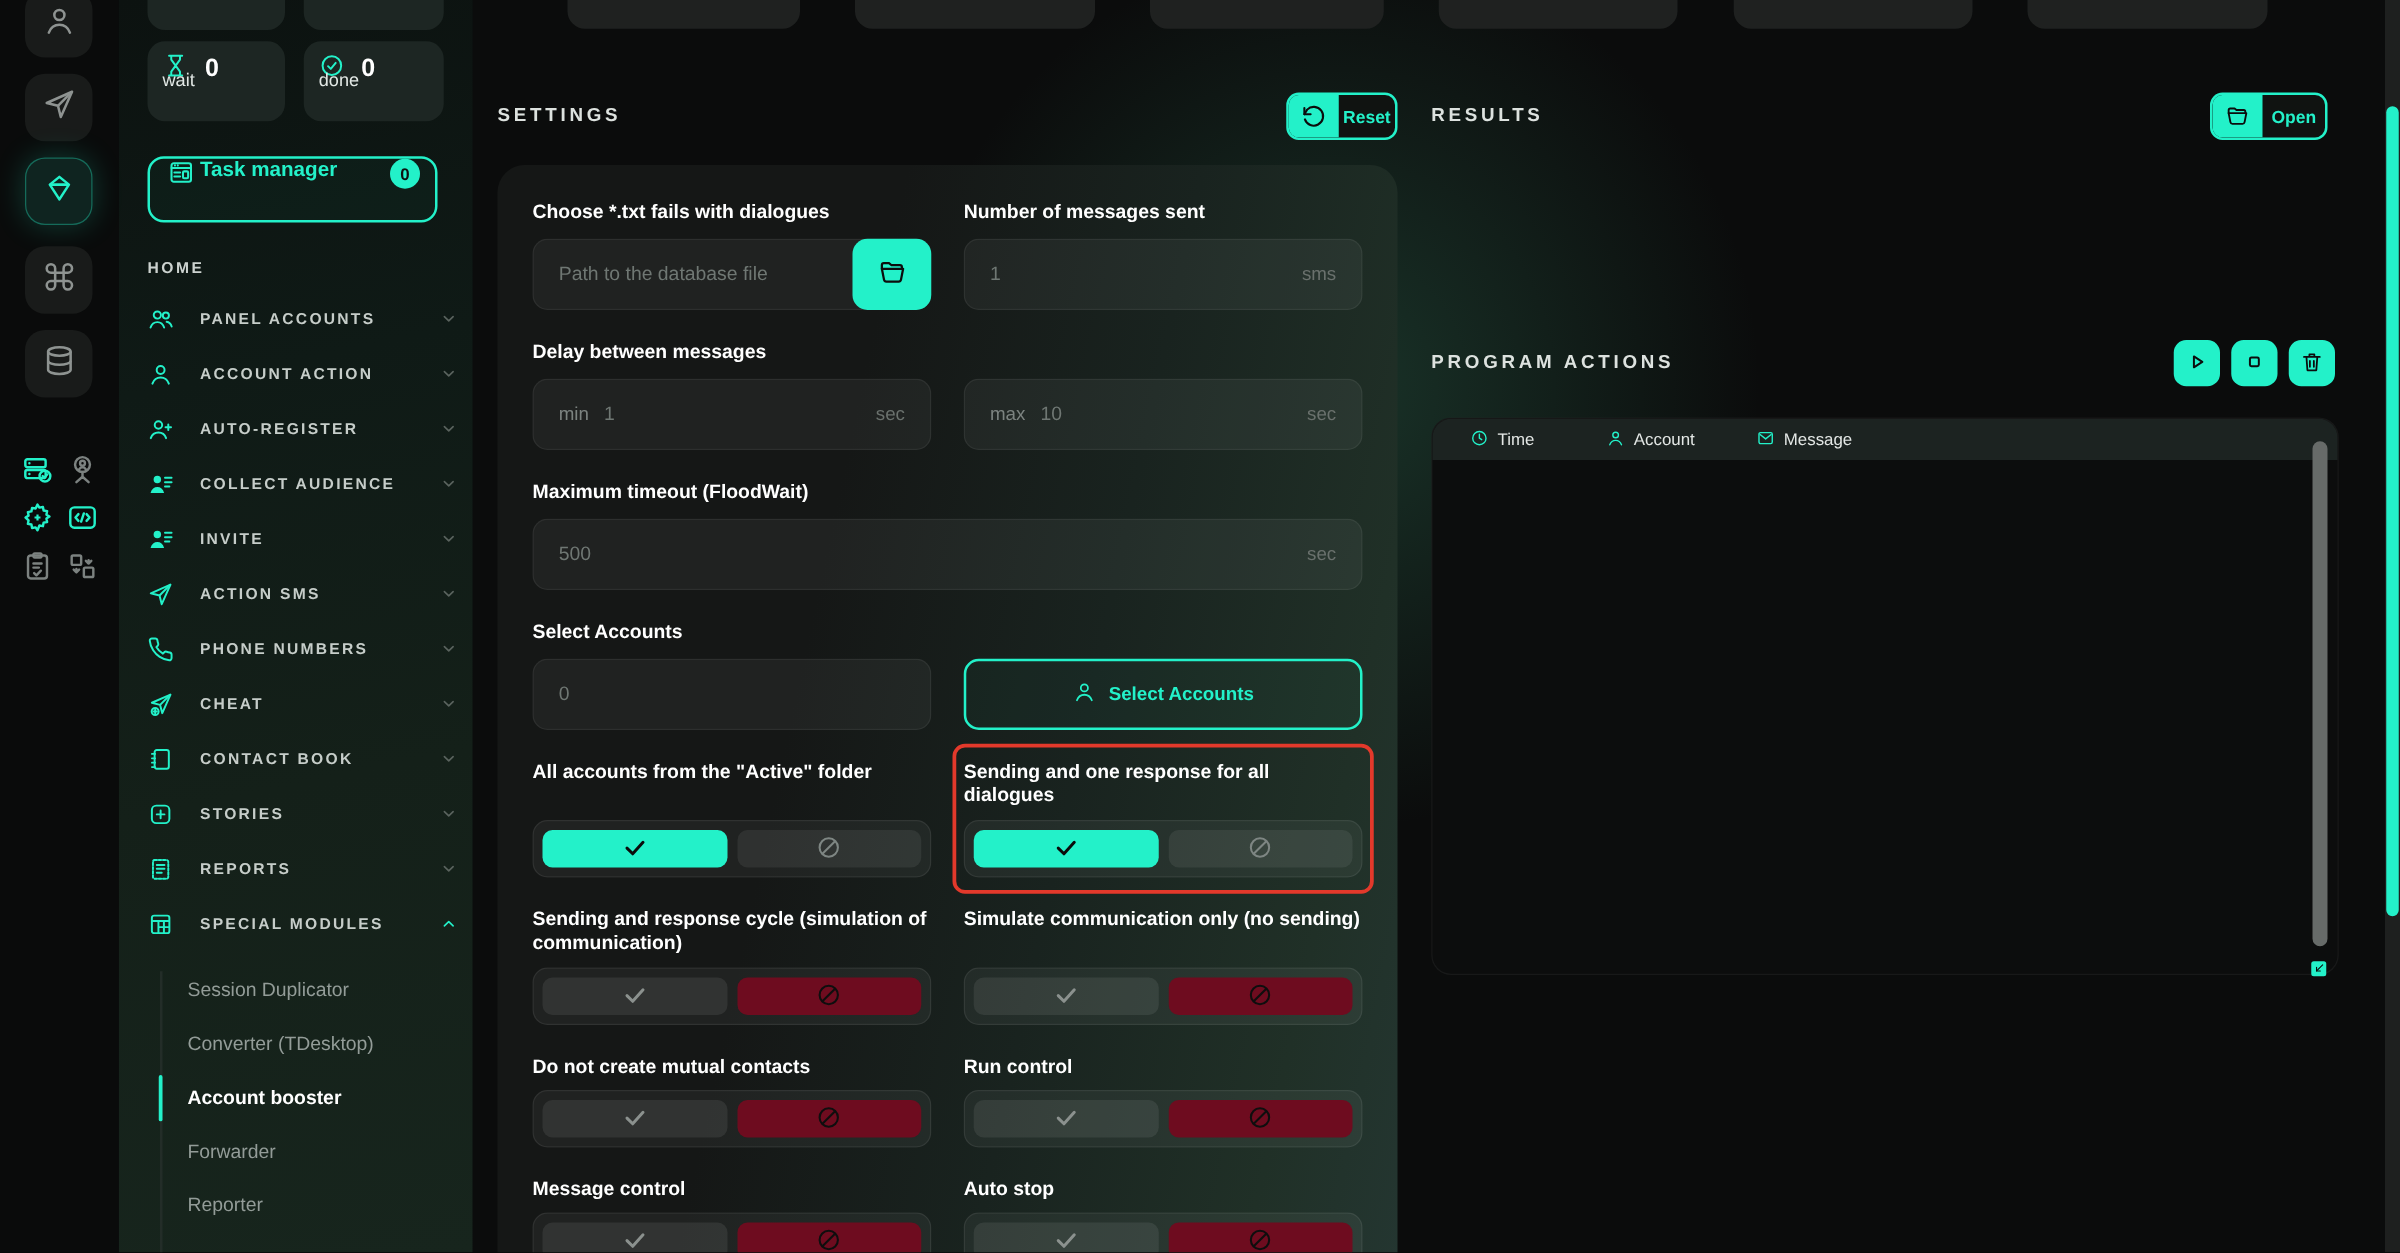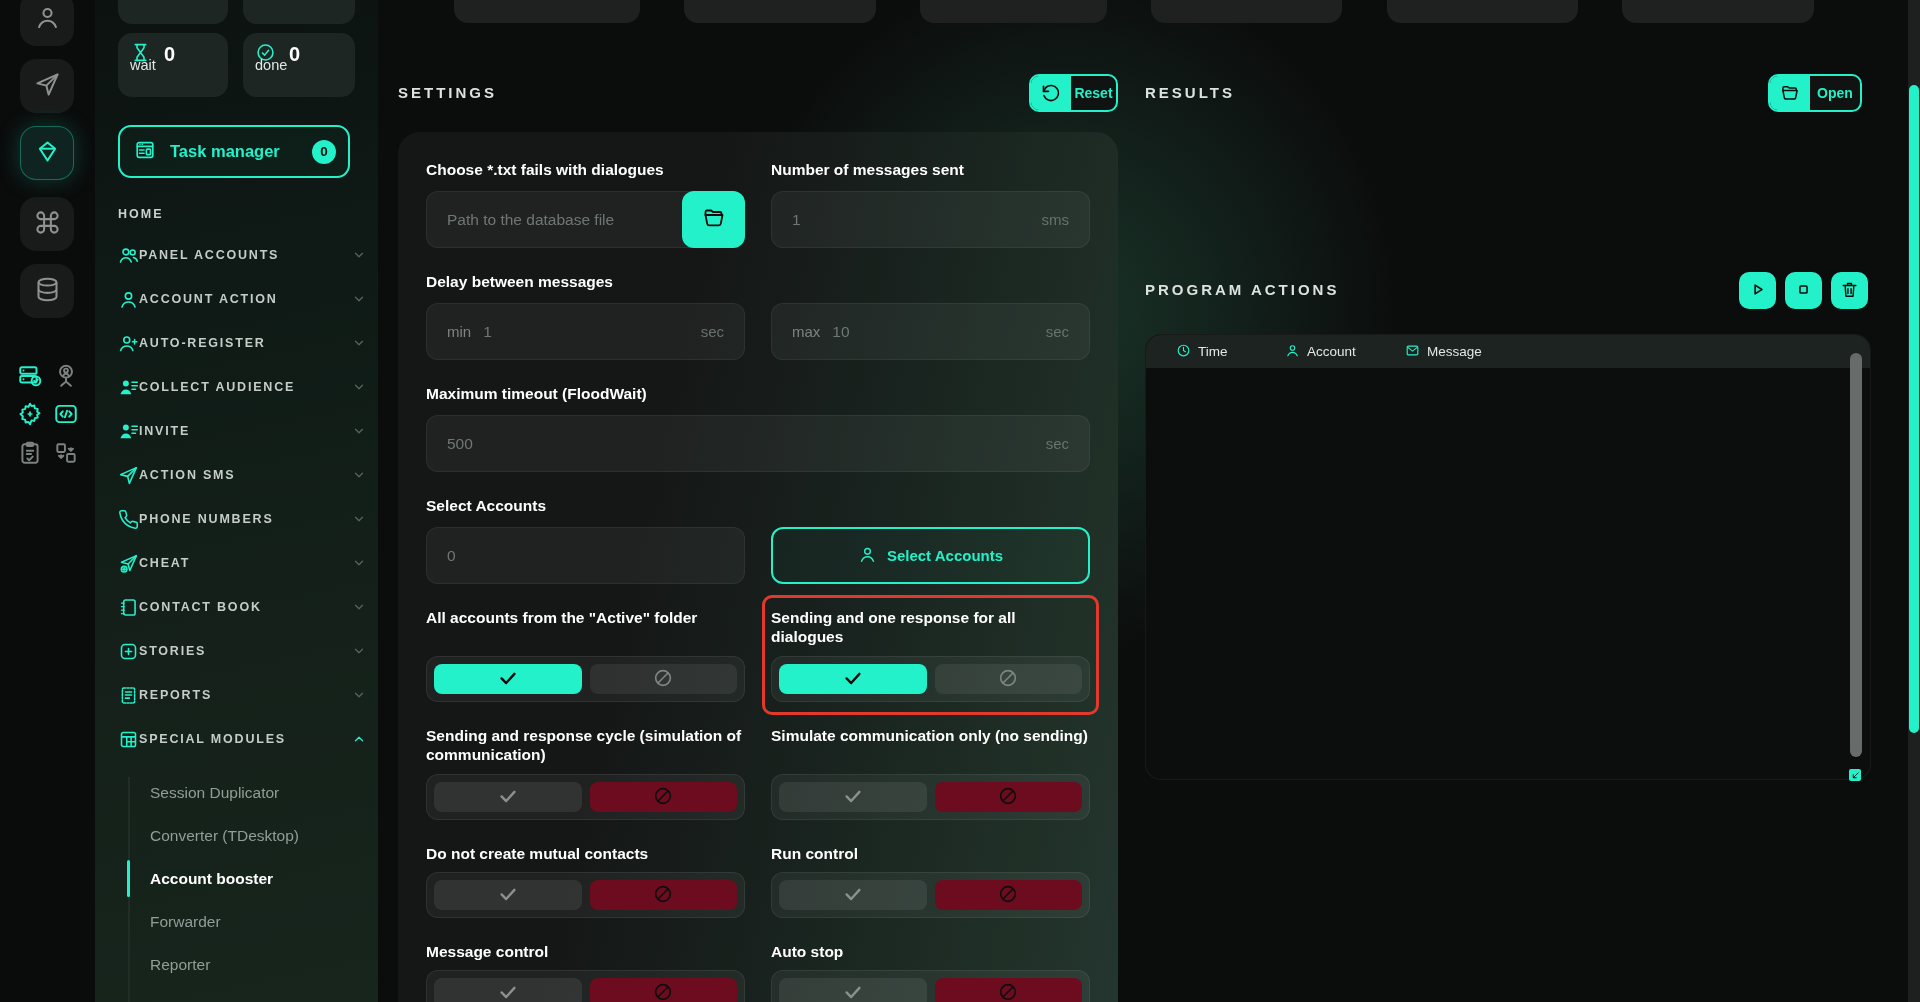--- a/index.html
+++ b/index.html
@@ -16,27 +16,27 @@
   .cl-icon svg { width:26px; height:26px; }
   .teal { color:var(--accent); } .gray { color:#7c8280; }
 
   
   .sidebar { position:absolute; left:95px; top:0; width:283px; height:100%; background:linear-gradient(168deg,#0c1210 0%,#0f1a16 30%,#142019 62%,#17251d 100%); z-index:4; }
   .stat-card { position:absolute; background:#1d2623; border-radius:14px; }
   .stat-label { position:absolute; left:12px; bottom:24px; font-size:14.5px; color:#e2e8e5; }
   .sc-top { position:absolute; left:12px; top:9px; display:flex; align-items:center; gap:13px; }
   .sc-top svg { width:21px; height:21px; color:var(--accent); }
   .sc-count { font-size:20px; font-weight:bold; color:#ffffff; }
-  .tm-btn { position:absolute; left:23px; top:125px; width:232px; height:53px; border:2px solid var(--accent); border-radius:13px; display:flex; align-items:center; gap:14px; padding:0 12px 0 14px; color:var(--accent); cursor:pointer; background:rgba(35,241,201,0.03); }
+  .tm-btn { position:absolute; left:23px; top:125px; width:232px; height:53px; border:2px solid var(--accent); border-radius:13px; display:flex; align-items:flex-start; gap:4px; padding:0 12px 0 14px; color:var(--accent); cursor:pointer; background:rgba(35,241,201,0.03); }
   .tm-btn svg { width:22px; height:22px; }
   .tm-label { font-size:16.5px; font-weight:bold; }
   .tm-badge { margin-left:auto; width:24px; height:24px; border-radius:50%; background:var(--accent); color:#0d1110; font-size:13.5px; font-weight:bold; display:flex; align-items:center; justify-content:center; }
   .home-label { position:absolute; left:23px; top:207px; font-size:12.5px; font-weight:bold; letter-spacing:2px; color:#ccd2cf; }
   .menu { position:absolute; left:23px; top:233px; right:12px; }
-  .menu-item { height:44px; display:flex; align-items:center; gap:0; cursor:pointer; }
+  .menu-item { height:44px; display:flex; align-items:center; gap:21px; cursor:pointer; }
   .mi-icon { width:21px; height:21px; color:var(--accent); flex:0 0 auto; }
   .mi-icon svg { width:21px; height:21px; }
   .mi-label { font-size:12.5px; font-weight:bold; letter-spacing:1.8px; color:#c6cdc9; }
   .mi-chev { margin-left:auto; width:14px; height:14px; color:#5a635e; }
   .mi-chev svg { width:14px; height:14px; }
   .mi-chev.up { color:var(--accent); transform:rotate(180deg); }
   .submenu { position:absolute; left:33px; top:771px; right:0; }
   .submenu-line { position:absolute; left:0; top:6px; height:260px; width:2px; background:#232d28; }
   .submenu-item { position:relative; height:43px; padding-left:22px; display:flex; align-items:center; font-size:15.5px; color:#939c98; cursor:pointer; }
   .submenu-item.active { color:#ffffff; font-weight:bold; }

